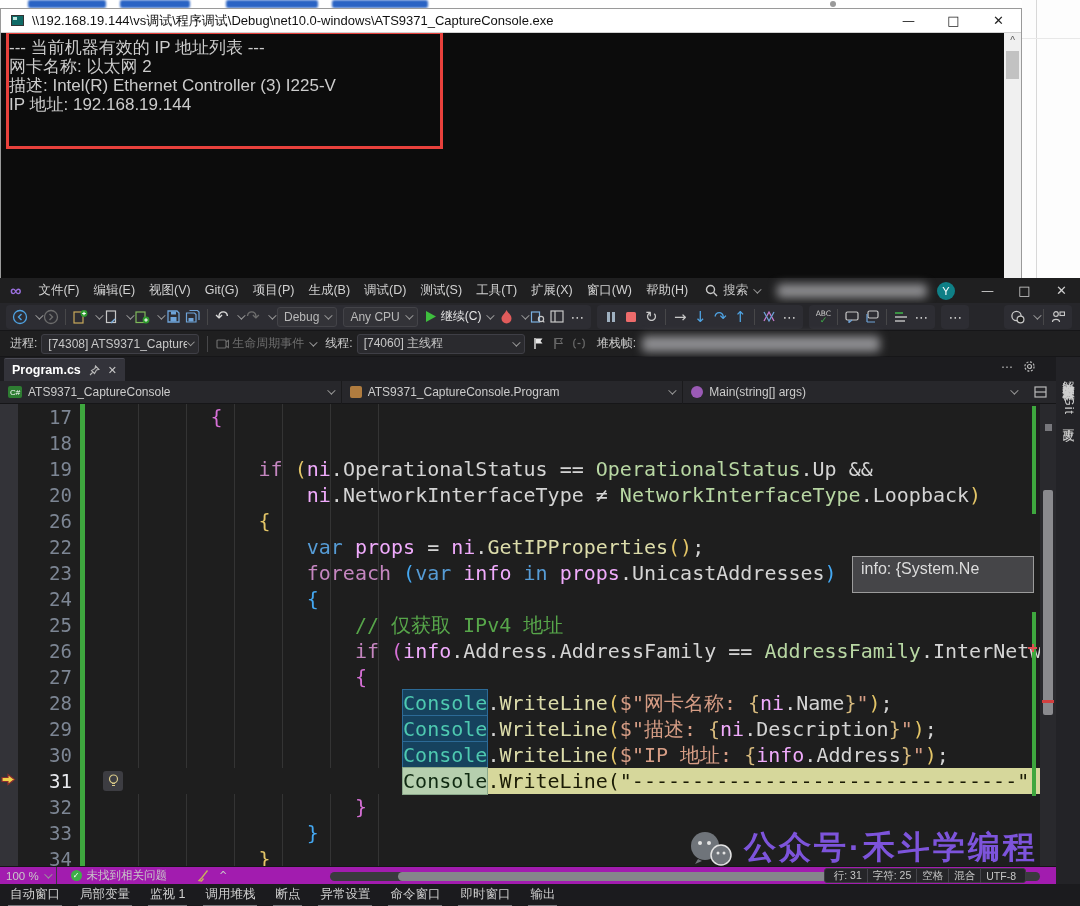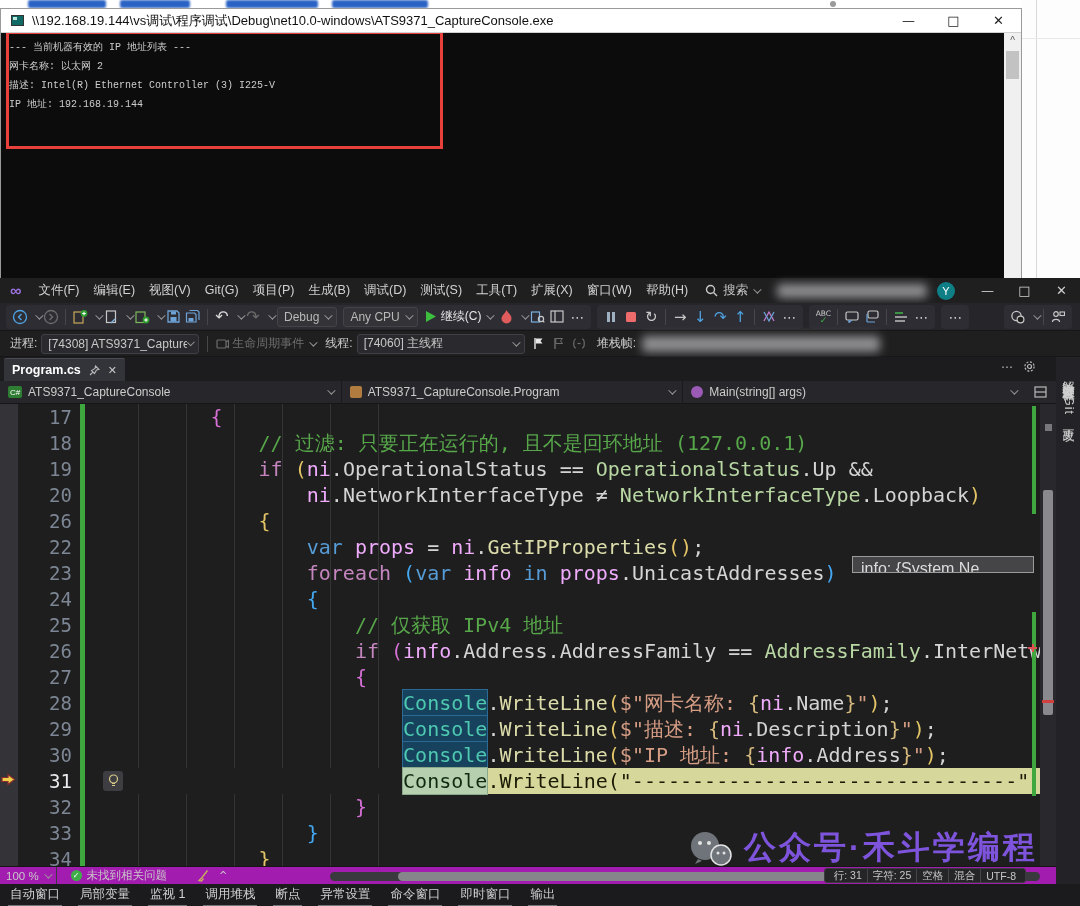--- a/index.html
+++ b/index.html
@@ -20,22 +20,22 @@
     border:1px solid #9a9a9a; background:#0c0c0c; }
   .con-title { position:relative; height:24px; background:#ffffff; display:flex; align-items:center;
     font-size:13px; color:#111; border-bottom:1px solid #d0d0d0; }
   .con-icon { width:13px; height:11px; margin:0 8px 0 10px; background:#0f6a66; border:1px solid #333;
     position:relative; }
   .con-icon::after{ content:""; position:absolute; left:1px; top:1px; width:4px; height:3px; background:#bfe8e0; }
   .con-controls { margin-left:auto; display:flex; }
   .con-btn { width:45px; height:23px; display:flex; align-items:center; justify-content:center;
     font-size:13px; color:#222; font-family:"DejaVu Sans",sans-serif; }
   .con-body { position:relative; height:245px; background:#0c0c0c; overflow:hidden; }
-  .con-text { position:absolute; left:8px; top:5px; font-family:Liberation Mono, monospace;
-    font-size:10px; line-height:19px; color:#cccccc; white-space:pre; }
+  .con-text { position:absolute; left:8px; top:5px; font-family:Liberation Sans, sans-serif;
+    font-size:17px; line-height:19px; color:#cccccc; white-space:pre; }
   .con-redbox { position:absolute; left:5px; top:-2px; width:437px; height:118px;
     border:3px solid #e8413c; }
   .con-scroll { position:absolute; right:0; top:0; width:17px; height:245px; background:#f0f0f0; }
   .con-scroll .arr { position:absolute; left:0; top:2px; width:17px; text-align:center; color:#555; font-size:10px; }
   .con-scroll .thumb { position:absolute; left:2px; top:18px; width:13px; height:28px; background:#c2c2c2; }
 
   
   .vs { position:absolute; left:0; top:278px; width:1080px; height:628px; background:#1e1e1e; color:#cccccc; }
 
   .vs-title { position:absolute; left:0; top:0; width:1080px; height:25px; background:#1f1f20;
@@ -97,21 +97,21 @@
   .cl.cur .ln { color:#e8eaee; }
   .cl.cur .code { background:#d6d79b; color:#1b1b05; flex:1; }
   .cl.cur .code .tk-sp { background:#1e1e1e; }
   .tk-cm{color:#57a64a} .tk-kw{color:#569cd6} .tk-ctl{color:#c586c0} .tk-vr{color:#f0abfc}
   .tk-pr{color:#d4d4d4} .tk-en{color:#b8d7a3} .tk-mt{color:#dcdcaa} .tk-st{color:#d69d85}
   .tk-ib{color:#d7ba7d} .tk-op{color:#d4d4d4} .tk-bp{color:#d670d6} .tk-bg2{color:#e3c567} .tk-bb{color:#44a8f2}
   .tk-ch{color:#4ec9b0; background:#16425e; box-shadow:0 0 0 1px #2c6a96;}
   .tk-cur{color:#1b1b05}
   .tk-curc{color:#102a12; background:#b6cfae; box-shadow:0 0 0 1px #8aa88a;}
 
-  .datatip { position:absolute; left:852px; top:152px; width:182px; height:17px; background:#454548;
+  .datatip { position:absolute; left:852px; top:152px; width:182px; height:37px; background:#454548;
     border:1px solid #9b9b9b; color:#dcdcdc; font-size:16px; line-height:23px; padding-left:8px;
     white-space:nowrap; overflow:hidden; z-index:4; font-family:"Liberation Sans",sans-serif; }
   .cur-arrow { position:absolute; left:1px; top:369px; z-index:5; }
   .bulb { position:absolute; left:103px; top:367px; width:20px; height:20px; background:#3d3d42;
     border-radius:3px; display:flex; align-items:center; justify-content:center; z-index:5; }
   .edge-green { position:absolute; left:1032px; width:4px; background:#3ea73e; z-index:4; }
   .edge-red { position:absolute; left:1028px; top:240px; width:9px; height:8px; z-index:5; }
   .edge-red::before{content:""; position:absolute; left:4px; top:0; width:2px; height:8px; background:#e05050;}
   .edge-red::after{content:""; position:absolute; left:0; top:3px; width:9px; height:2px; background:#e05050;}
 
@@ -473,21 +473,21 @@
 
     <div class="editor">
       <div class="ig" style="left:138px"></div>
         <div class="ig" style="left:186px"></div>
       <div class="ig" style="left:234px"></div>
         <div class="ig" style="left:282px"></div>
       <div class="ig" style="left:330px"></div>
         <div class="ig" style="left:378px"></div>
       <div class="code-lines">
           <div class="cl"><span class="ln">17</span><span class="code"><span class="tk-sp">          </span><span class="tk-bp">{</span></span></div>
-          <div class="cl"><span class="ln">18</span><span class="code"><span class="tk-sp">              </span><span class="tk-cm">// 过滤: 只要正在运行的, 且不是回环地址 (127.0.0.1)</span></span></div>
+          <div class="cl"><span class="ln">18</span><span class="code"><span class="tk-sp">              </span></span></div>
           <div class="cl"><span class="ln">19</span><span class="code"><span class="tk-sp">              </span><span class="tk-ctl">if</span><span class="tk-sp"> </span><span class="tk-bg2">(</span><span class="tk-vr">ni</span><span class="tk-op">.</span><span class="tk-pr">OperationalStatus</span><span class="tk-op"> == </span><span class="tk-en">OperationalStatus</span><span class="tk-op">.</span><span class="tk-pr">Up</span><span class="tk-op"> &amp;&amp;</span></span></div>
           <div class="cl"><span class="ln">20</span><span class="code"><span class="tk-sp">                  </span><span class="tk-vr">ni</span><span class="tk-op">.</span><span class="tk-pr">NetworkInterfaceType</span><span class="tk-op"> ≠ </span><span class="tk-en">NetworkInterfaceType</span><span class="tk-op">.</span><span class="tk-pr">Loopback</span><span class="tk-bg2">)</span></span></div>
           <div class="cl"><span class="ln">26</span><span class="code"><span class="tk-sp">              </span><span class="tk-bg2">{</span></span></div>
           <div class="cl"><span class="ln">22</span><span class="code"><span class="tk-sp">                  </span><span class="tk-kw">var</span><span class="tk-sp"> </span><span class="tk-vr">props</span><span class="tk-op"> = </span><span class="tk-vr">ni</span><span class="tk-op">.</span><span class="tk-mt">GetIPProperties</span><span class="tk-bg2">()</span><span class="tk-op">;</span></span></div>
           <div class="cl"><span class="ln">23</span><span class="code"><span class="tk-sp">                  </span><span class="tk-ctl">foreach</span><span class="tk-sp"> </span><span class="tk-bb">(</span><span class="tk-kw">var</span><span class="tk-sp"> </span><span class="tk-vr">info</span><span class="tk-sp"> </span><span class="tk-kw">in</span><span class="tk-sp"> </span><span class="tk-vr">props</span><span class="tk-op">.</span><span class="tk-pr">UnicastAddresses</span><span class="tk-bb">)</span></span></div>
           <div class="cl"><span class="ln">24</span><span class="code"><span class="tk-sp">                  </span><span class="tk-bb">{</span></span></div>
           <div class="cl"><span class="ln">25</span><span class="code"><span class="tk-sp">                      </span><span class="tk-cm">// 仅获取 IPv4 地址</span></span></div>
           <div class="cl"><span class="ln">26</span><span class="code"><span class="tk-sp">                      </span><span class="tk-ctl">if</span><span class="tk-sp"> </span><span class="tk-bp">(</span><span class="tk-vr">info</span><span class="tk-op">.</span><span class="tk-pr">Address</span><span class="tk-op">.</span><span class="tk-pr">AddressFamily</span><span class="tk-op"> == </span><span class="tk-en">AddressFamily</span><span class="tk-op">.</span><span class="tk-pr">InterNetwork</span></span></div>
           <div class="cl"><span class="ln">27</span><span class="code"><span class="tk-sp">                      </span><span class="tk-bp">{</span></span></div>
           <div class="cl"><span class="ln">28</span><span class="code"><span class="tk-sp">                          </span><span class="tk-ch">Console</span><span class="tk-op">.</span><span class="tk-mt">WriteLine</span><span class="tk-bg2">(</span><span class="tk-st">$"网卡名称: </span><span class="tk-ib">{</span><span class="tk-vr">ni</span><span class="tk-op">.</span><span class="tk-pr">Name</span><span class="tk-ib">}</span><span class="tk-st">"</span><span class="tk-bg2">)</span><span class="tk-op">;</span></span></div>

